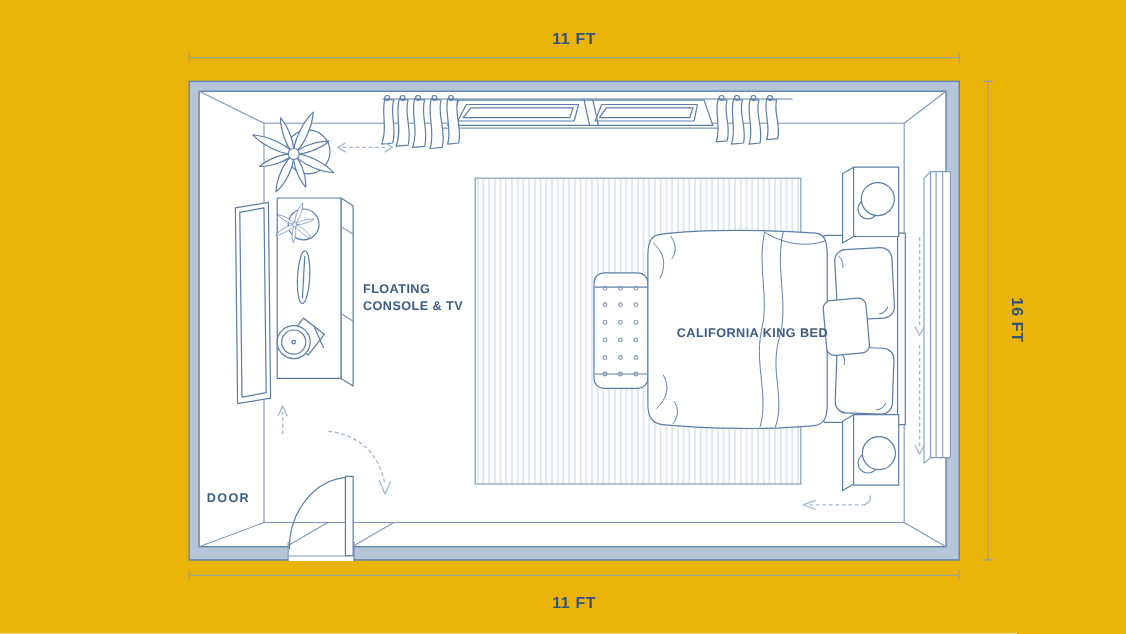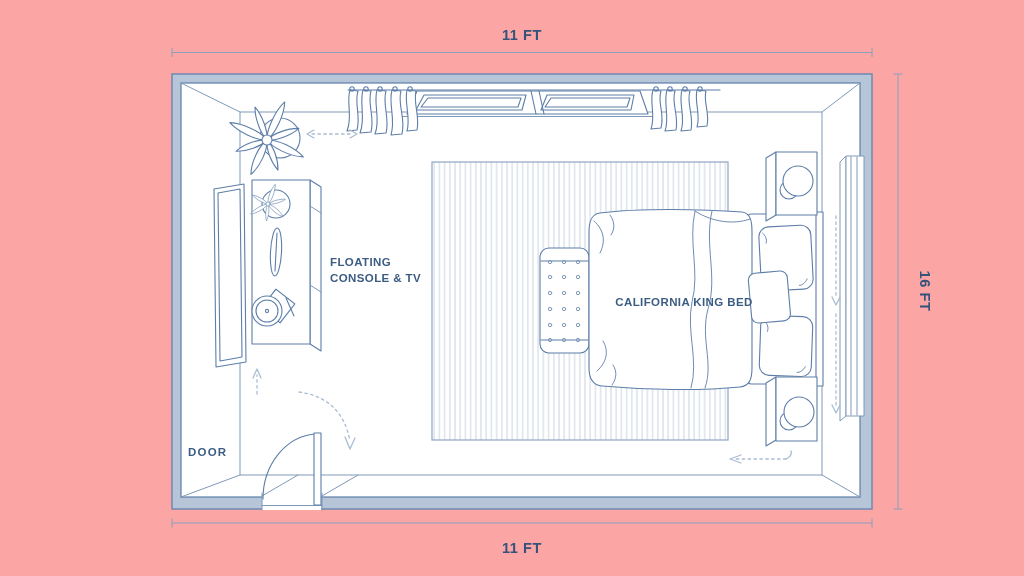--- a/index.html
+++ b/index.html
@@ -1,16 +1,16 @@
 <!DOCTYPE html>
 <html style="--background: #fcfcfc; --wall_fill: #b7c5d9; --wall_stroke: #6787b0; --line: #5d7ea8; --line_light: #8099b8; --text: #3c5d83; --dim_text: #33537a; --dashed: #a9bcd2; --rug_stripe: #ccd6e3; --rug_border: #8fa6c2; --dimension_line: #8aa0bc;"><head>
 <meta charset="utf-8">
 <style>
   html,body{margin:0;padding:0;background:#fcfcfc;}
-  .stage{position:relative;width:1024px;height:576px;background:#fca5a5;overflow:hidden;font-family:"Liberation Sans",sans-serif;}
+  .stage{position:relative;width:1024px;height:576px;background:#eab308;overflow:hidden;font-family:"Liberation Sans",sans-serif;}
   svg{position:absolute;left:0;top:0;}
   .s   {stroke:var(--line);fill:none;stroke-width:1.1;stroke-linecap:round;stroke-linejoin:round;}
   .sw  {stroke:var(--line);fill:#ffffff;stroke-width:1.1;stroke-linecap:round;stroke-linejoin:round;}
   .lt  {stroke:var(--line_light);fill:none;stroke-width:1;stroke-linecap:round;}
   .ltw {stroke:var(--line_light);fill:#ffffff;stroke-width:1;stroke-linejoin:round;}
   .wall{stroke:var(--wall_stroke);fill:var(--wall_fill);stroke-width:1.4;}
   .wallin{stroke:var(--line);fill:#ffffff;stroke-width:1.2;}
   .dash{stroke:var(--dashed);stroke-dasharray:2.5 3.4;stroke-width:1.3;fill:none;stroke-linecap:round;}
   .dhead{stroke:var(--dashed);fill:none;stroke-width:1.3;stroke-linecap:round;stroke-linejoin:round;}
   .dimln{stroke:var(--dimension_line);stroke-width:1;fill:none;}

